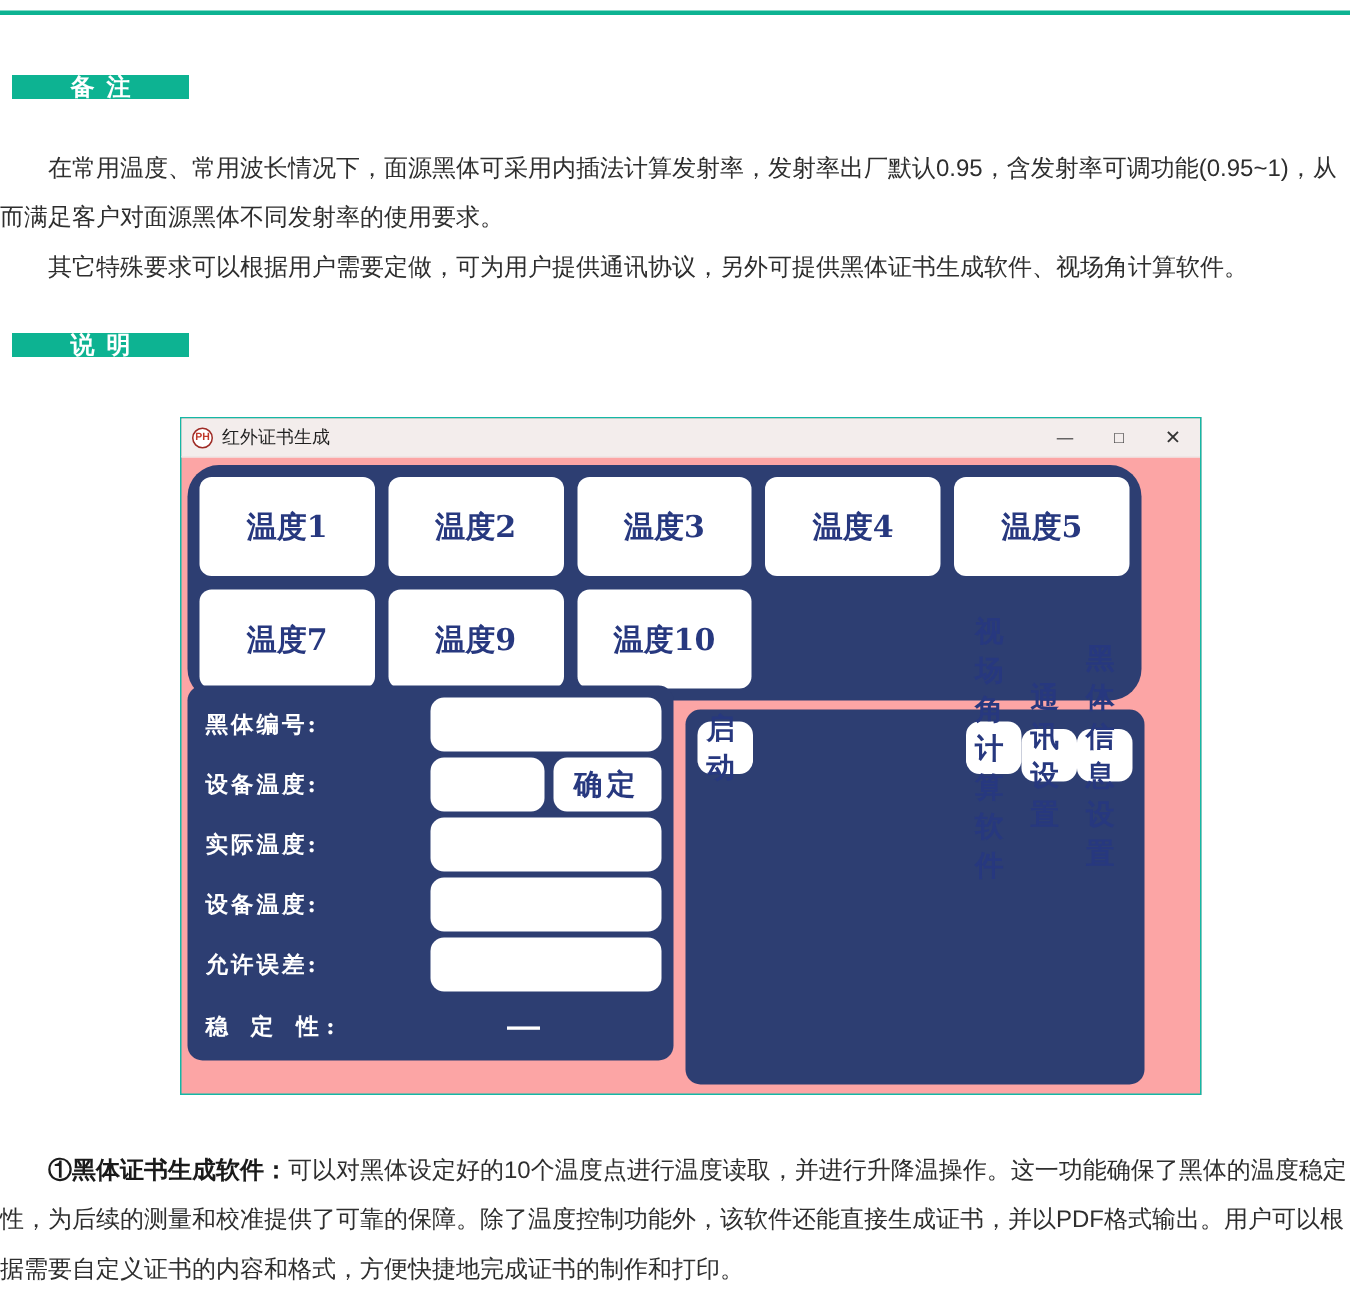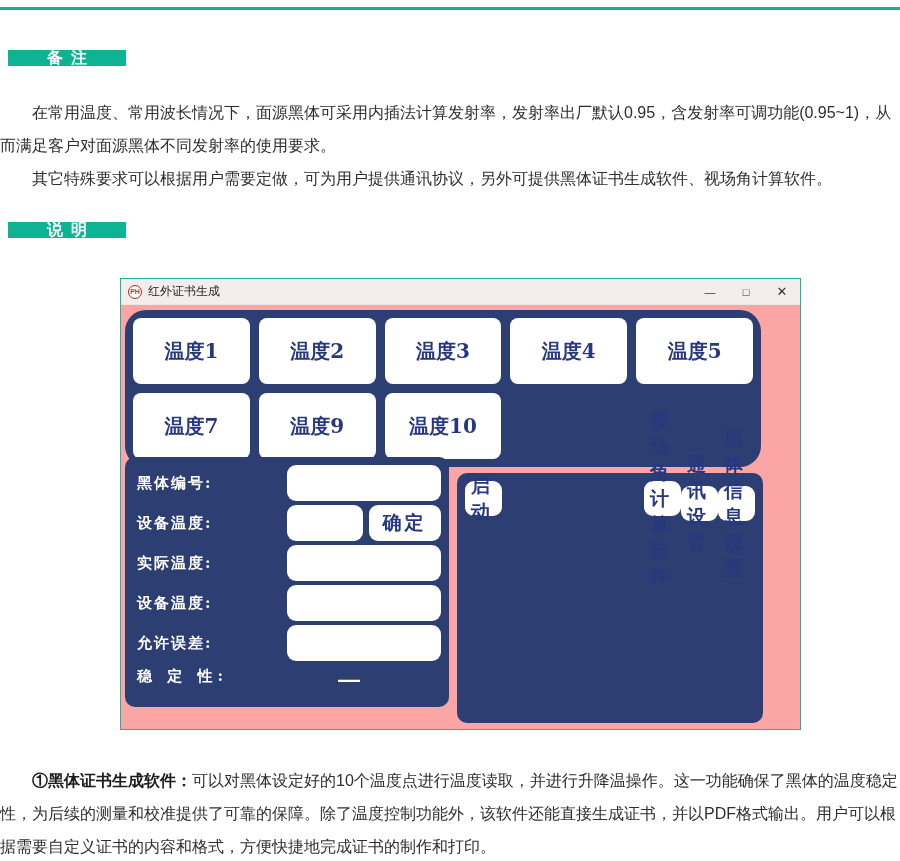--- a/index.html
+++ b/index.html
@@ -69,21 +69,21 @@
   }
   .field-input{
     flex:1;height:36px;background:#ffffff;border:none;border-radius:9px;
     box-sizing:border-box;min-width:0;padding:0 8px;font-size:15px;outline:none;
   }
   .confirm-btn{
     flex:0 0 72px;height:36px;margin-left:6px;background:#ffffff;border:none;border-radius:9px;
     font-family:"DejaVu Serif", serif;font-weight:bold;font-size:19px;color:#27387f;
     display:flex;align-items:center;justify-content:center;letter-spacing:3px;padding-left:5px;
   }
-  .stability-row{display:flex;align-items:flex-start;height:36px;margin-top:2px;}
+  .stability-row{display:flex;align-items:center;height:36px;margin-top:2px;}
   .stability-label{
     flex:0 0 150px;color:#ffffff;font-family:"DejaVu Serif", serif;font-weight:bold;
     font-size:15px;letter-spacing:5px;
   }
   .stability-value{flex:1;text-align:center;color:#ffffff;font-weight:bold;font-size:22px;
     margin-right:30px;}
 
   
   .panel-actions{
     left:336px;top:168px;width:306px;height:250px;padding:8px;

